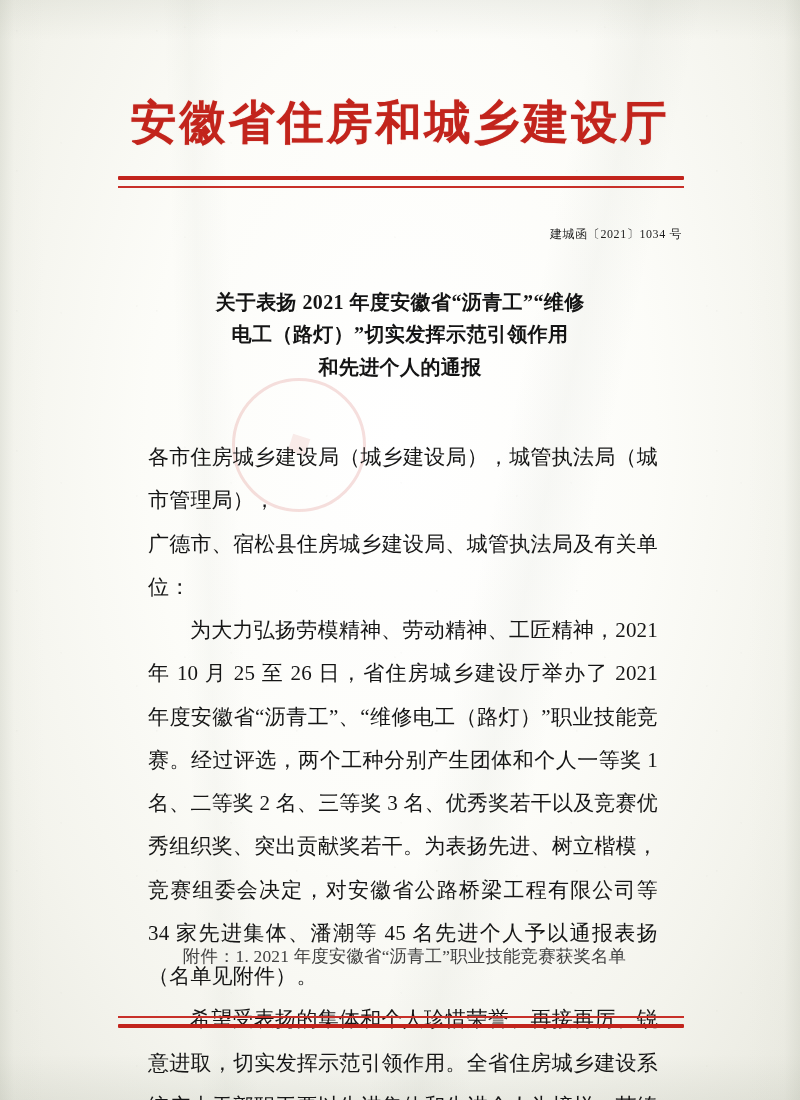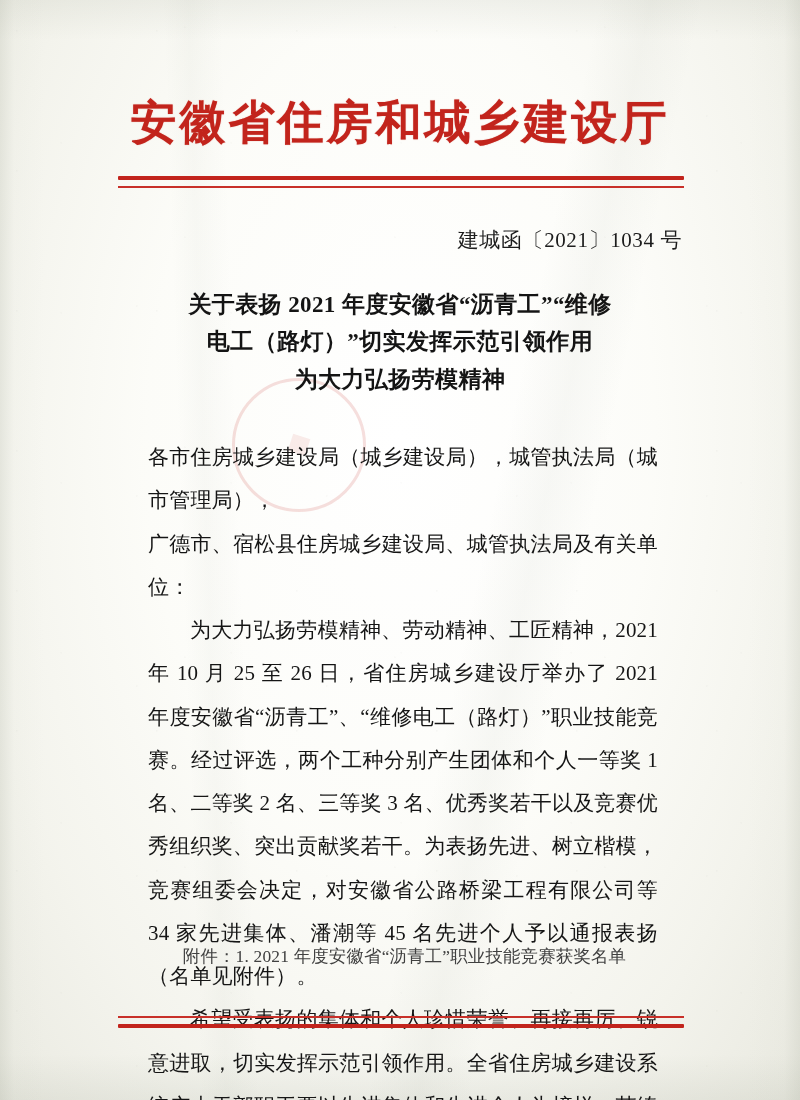--- a/index.html
+++ b/index.html
@@ -84,35 +84,35 @@
     height: 1.6px;
     background: #c83029;
     top: 186px;
   }
 
   
   .doc-number {
     position: absolute;
     right: 118px;
     top: 226px;
-    font-size: 21px;
+    font-size: 12px;
     color: #1c1c1c;
     letter-spacing: 0.6px;
     font-family: "Liberation Serif", "DejaVu Serif", serif;
   }
 
   
   .doc-title {
     position: absolute;
     left: 150px;
     width: 500px;
     top: 286px;
     text-align: center;
     font-weight: bold;
-    font-size: 23px;
+    font-size: 20px;
     line-height: 1.62;
     color: #141414;
     letter-spacing: 0.4px;
   }
   .doc-title div { white-space: nowrap; }
   .doc-title .t3 { }
 
   
   .body-block {
     position: absolute;
@@ -212,21 +212,21 @@
   </div>
 
   <div class="rule-thick"></div>
   <div class="rule-thin"></div>
 
   <div class="doc-number">建城函〔2021〕1034 号</div>
 
   <div class="doc-title">
     <div class="t1">关于表扬 2021 年度安徽省“沥青工”“维修</div>
     <div class="t2">电工（路灯）”切实发挥示范引领作用</div>
-    <div class="t3">为大力弘扬劳模精神</div>
+    <div class="t3">和先进个人的通报</div>
   </div>
 
   <div class="body-block">
     <p>各市住房城乡建设局（城乡建设局），城管执法局（城市管理局），</p>
     <p>广德市、宿松县住房城乡建设局、城管执法局及有关单位：</p>
     <p class="p-indent">为大力弘扬劳模精神、劳动精神、工匠精神，2021 年 10 月 25 至 26 日，省住房城乡建设厅举办了 2021 年度安徽省“沥青工”、“维修电工（路灯）”职业技能竞赛。经过评选，两个工种分别产生团体和个人一等奖 1 名、二等奖 2 名、三等奖 3 名、优秀奖若干以及竞赛优秀组织奖、突出贡献奖若干。为表扬先进、树立楷模，竞赛组委会决定，对安徽省公路桥梁工程有限公司等 34 家先进集体、潘潮等 45 名先进个人予以通报表扬（名单见附件）。</p>
     <p class="p-indent">希望受表扬的集体和个人珍惜荣誉、再接再厉、锐意进取，切实发挥示范引领作用。全省住房城乡建设系统广大干部职工要以先进集体和先进个人为榜样，苦练技能，增强本领，为促进我省住房城乡建设事业高质量发展作出新的更大贡献。</p>
   </div>
 
   <div class="attachment">附件：1. 2021 年度安徽省“沥青工”职业技能竞赛获奖名单</div>

